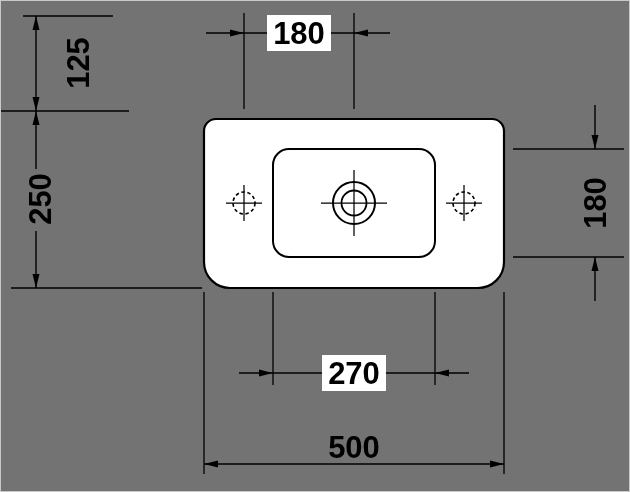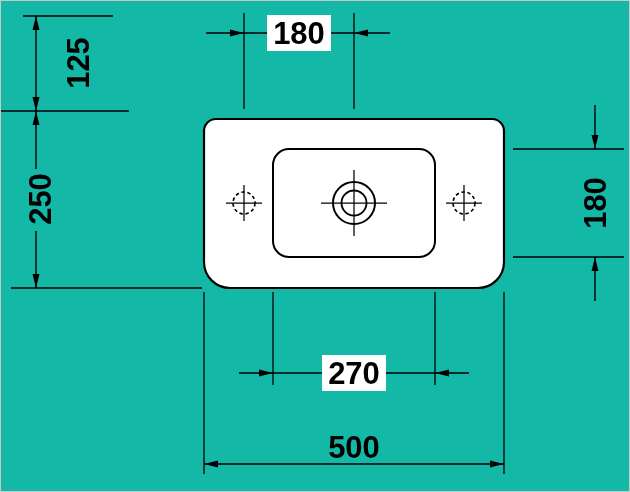--- a/index.html
+++ b/index.html
@@ -2,21 +2,21 @@
 <html><head>
 <meta charset="utf-8">
 <style>
   html, body { margin: 0; padding: 0; background: #fff; }
   .canvas {
     position: relative;
     width: 630px;
     height: 492px;
     box-sizing: border-box;
     border: 1px solid #c8c8c8;
-    background: #14b8a6;
+    background: #737373;
     font-family: "Liberation Sans", sans-serif;
   }
   svg { display: block; }
   .outline   { fill: #ffffff; stroke: #000; stroke-width: 2.2px; }
   .bowl      { fill: none;    stroke: #000; stroke-width: 2px; }
   .hole      { fill: none;    stroke: #000; stroke-width: 2px; }
   .hole-in   { fill: none;    stroke: #000; stroke-width: 1.8px; }
   .dashed    { fill: none;    stroke: #000; stroke-width: 1.6px; stroke-dasharray: 3.5 2.6; }
   .cross     { stroke: #000; stroke-width: 1.25px; }
   .ext       { stroke: #000; stroke-width: 1.3px; }

